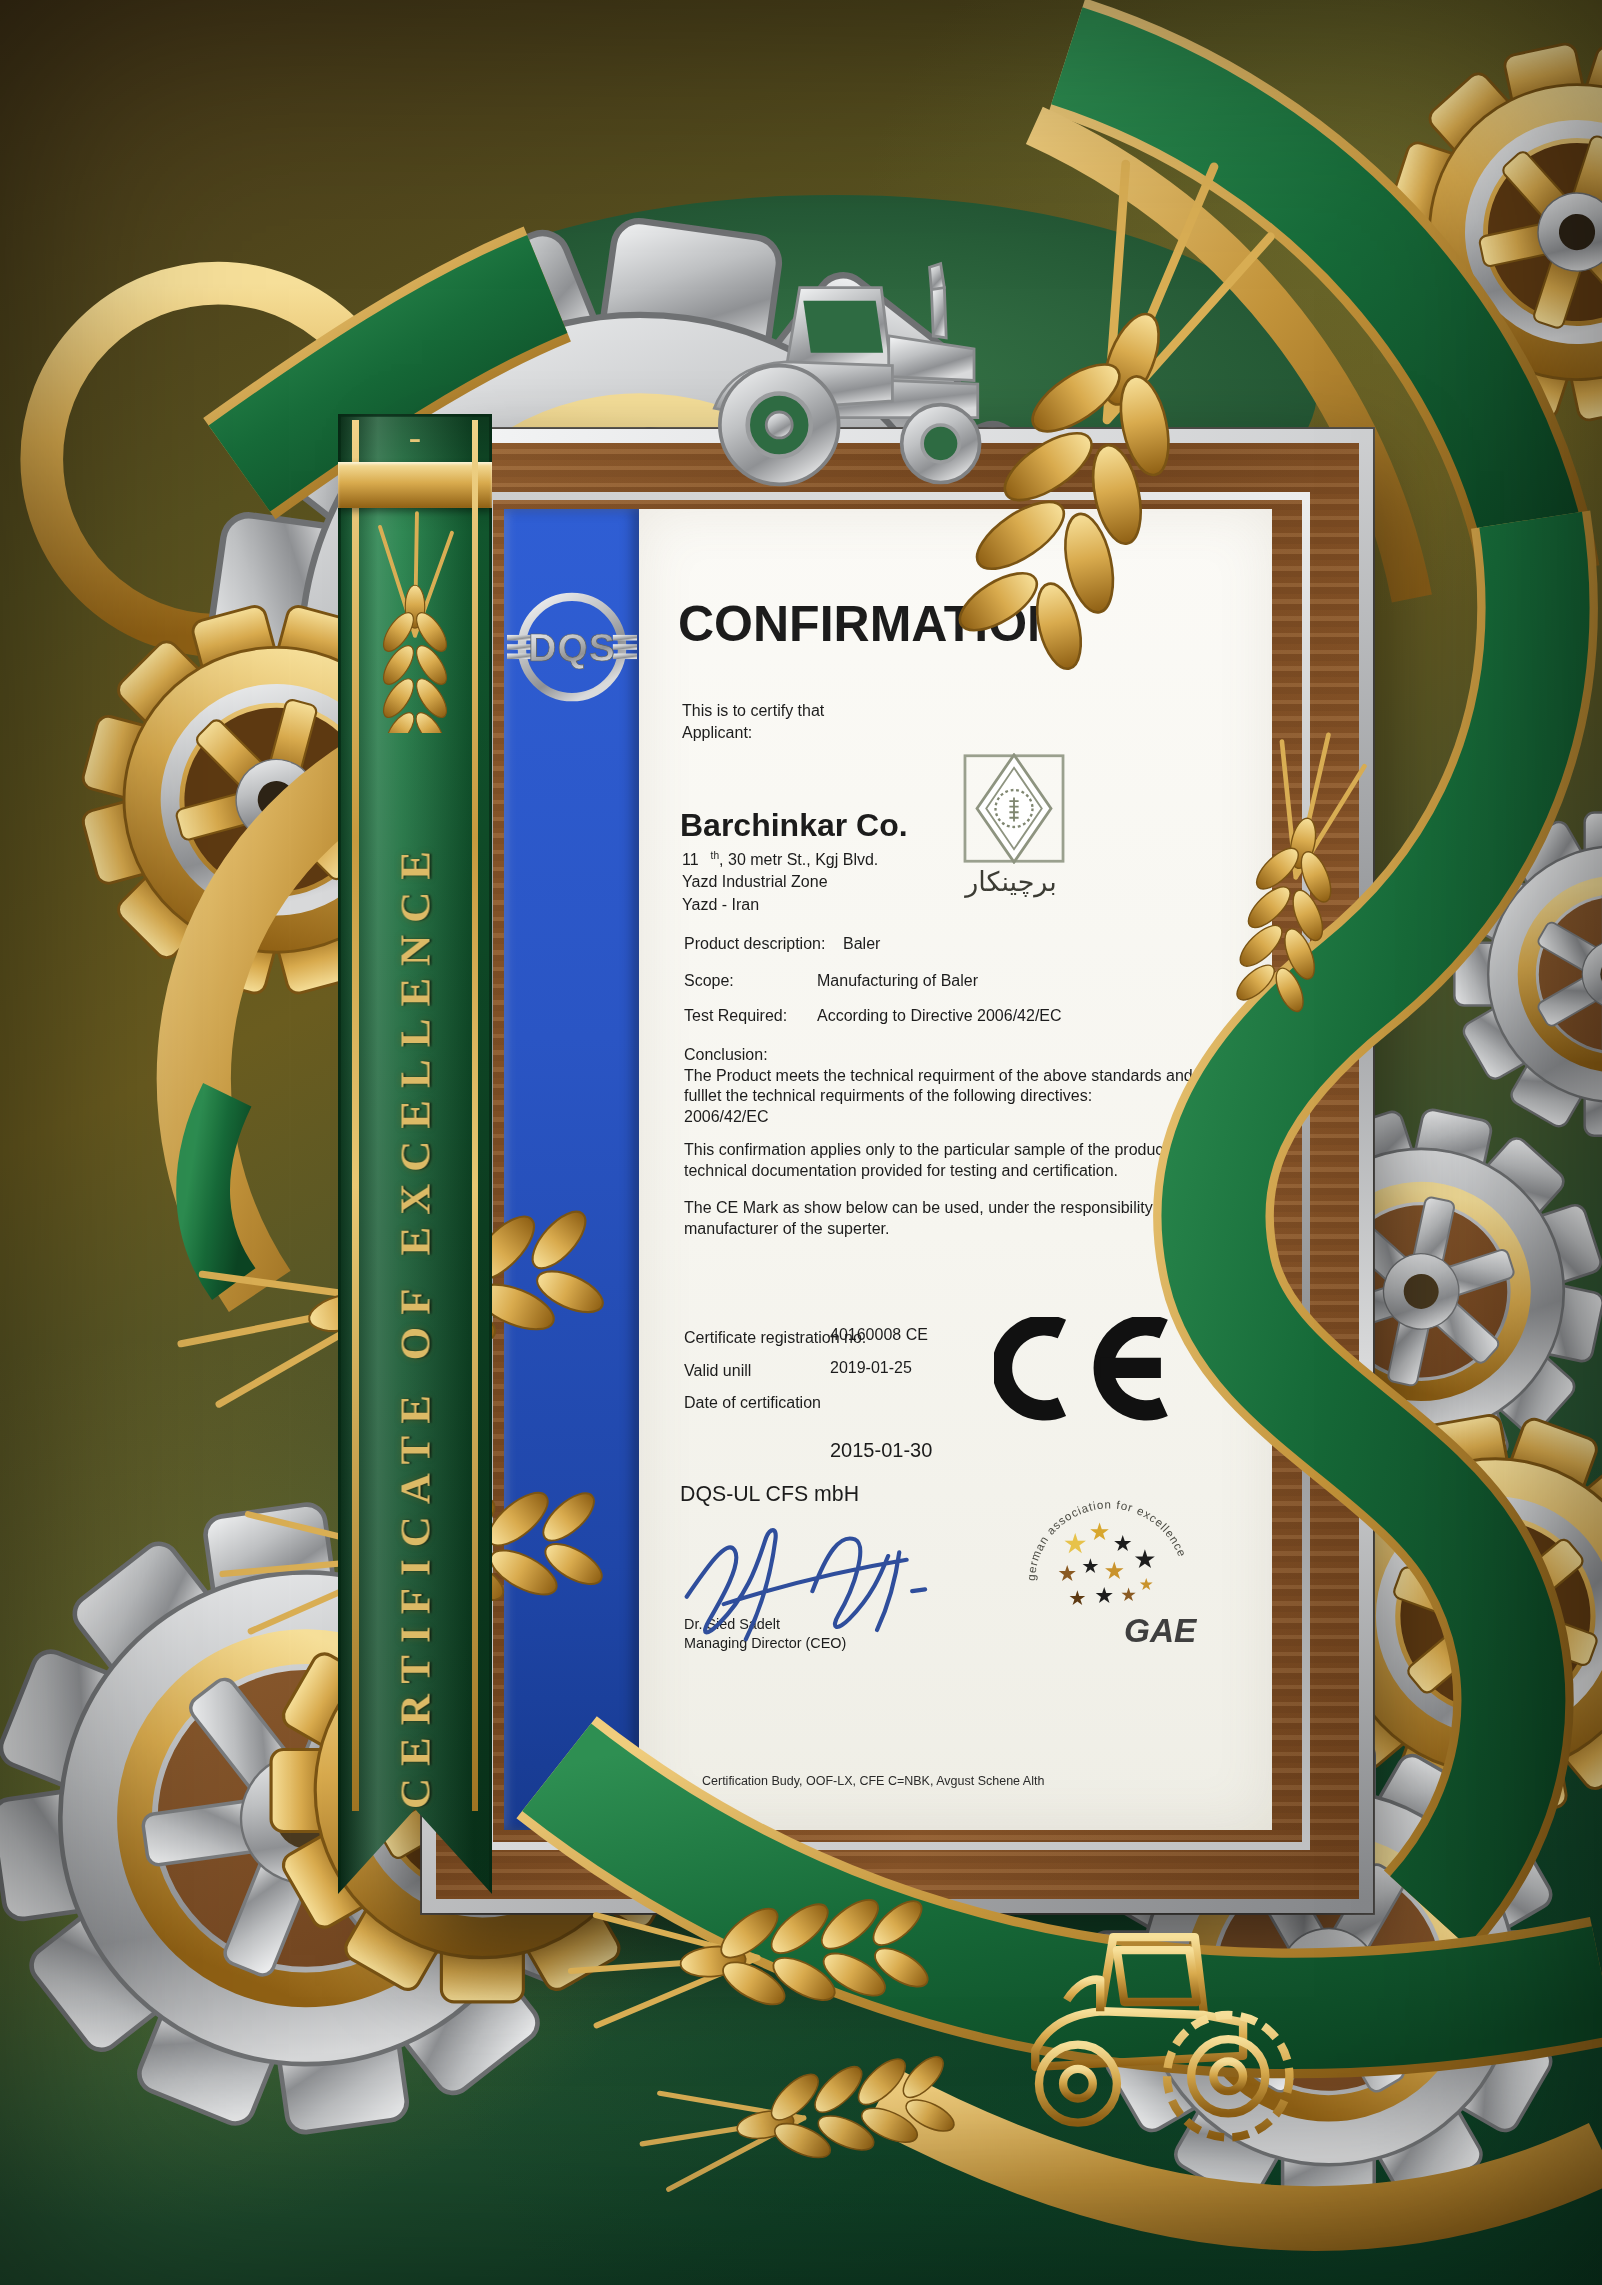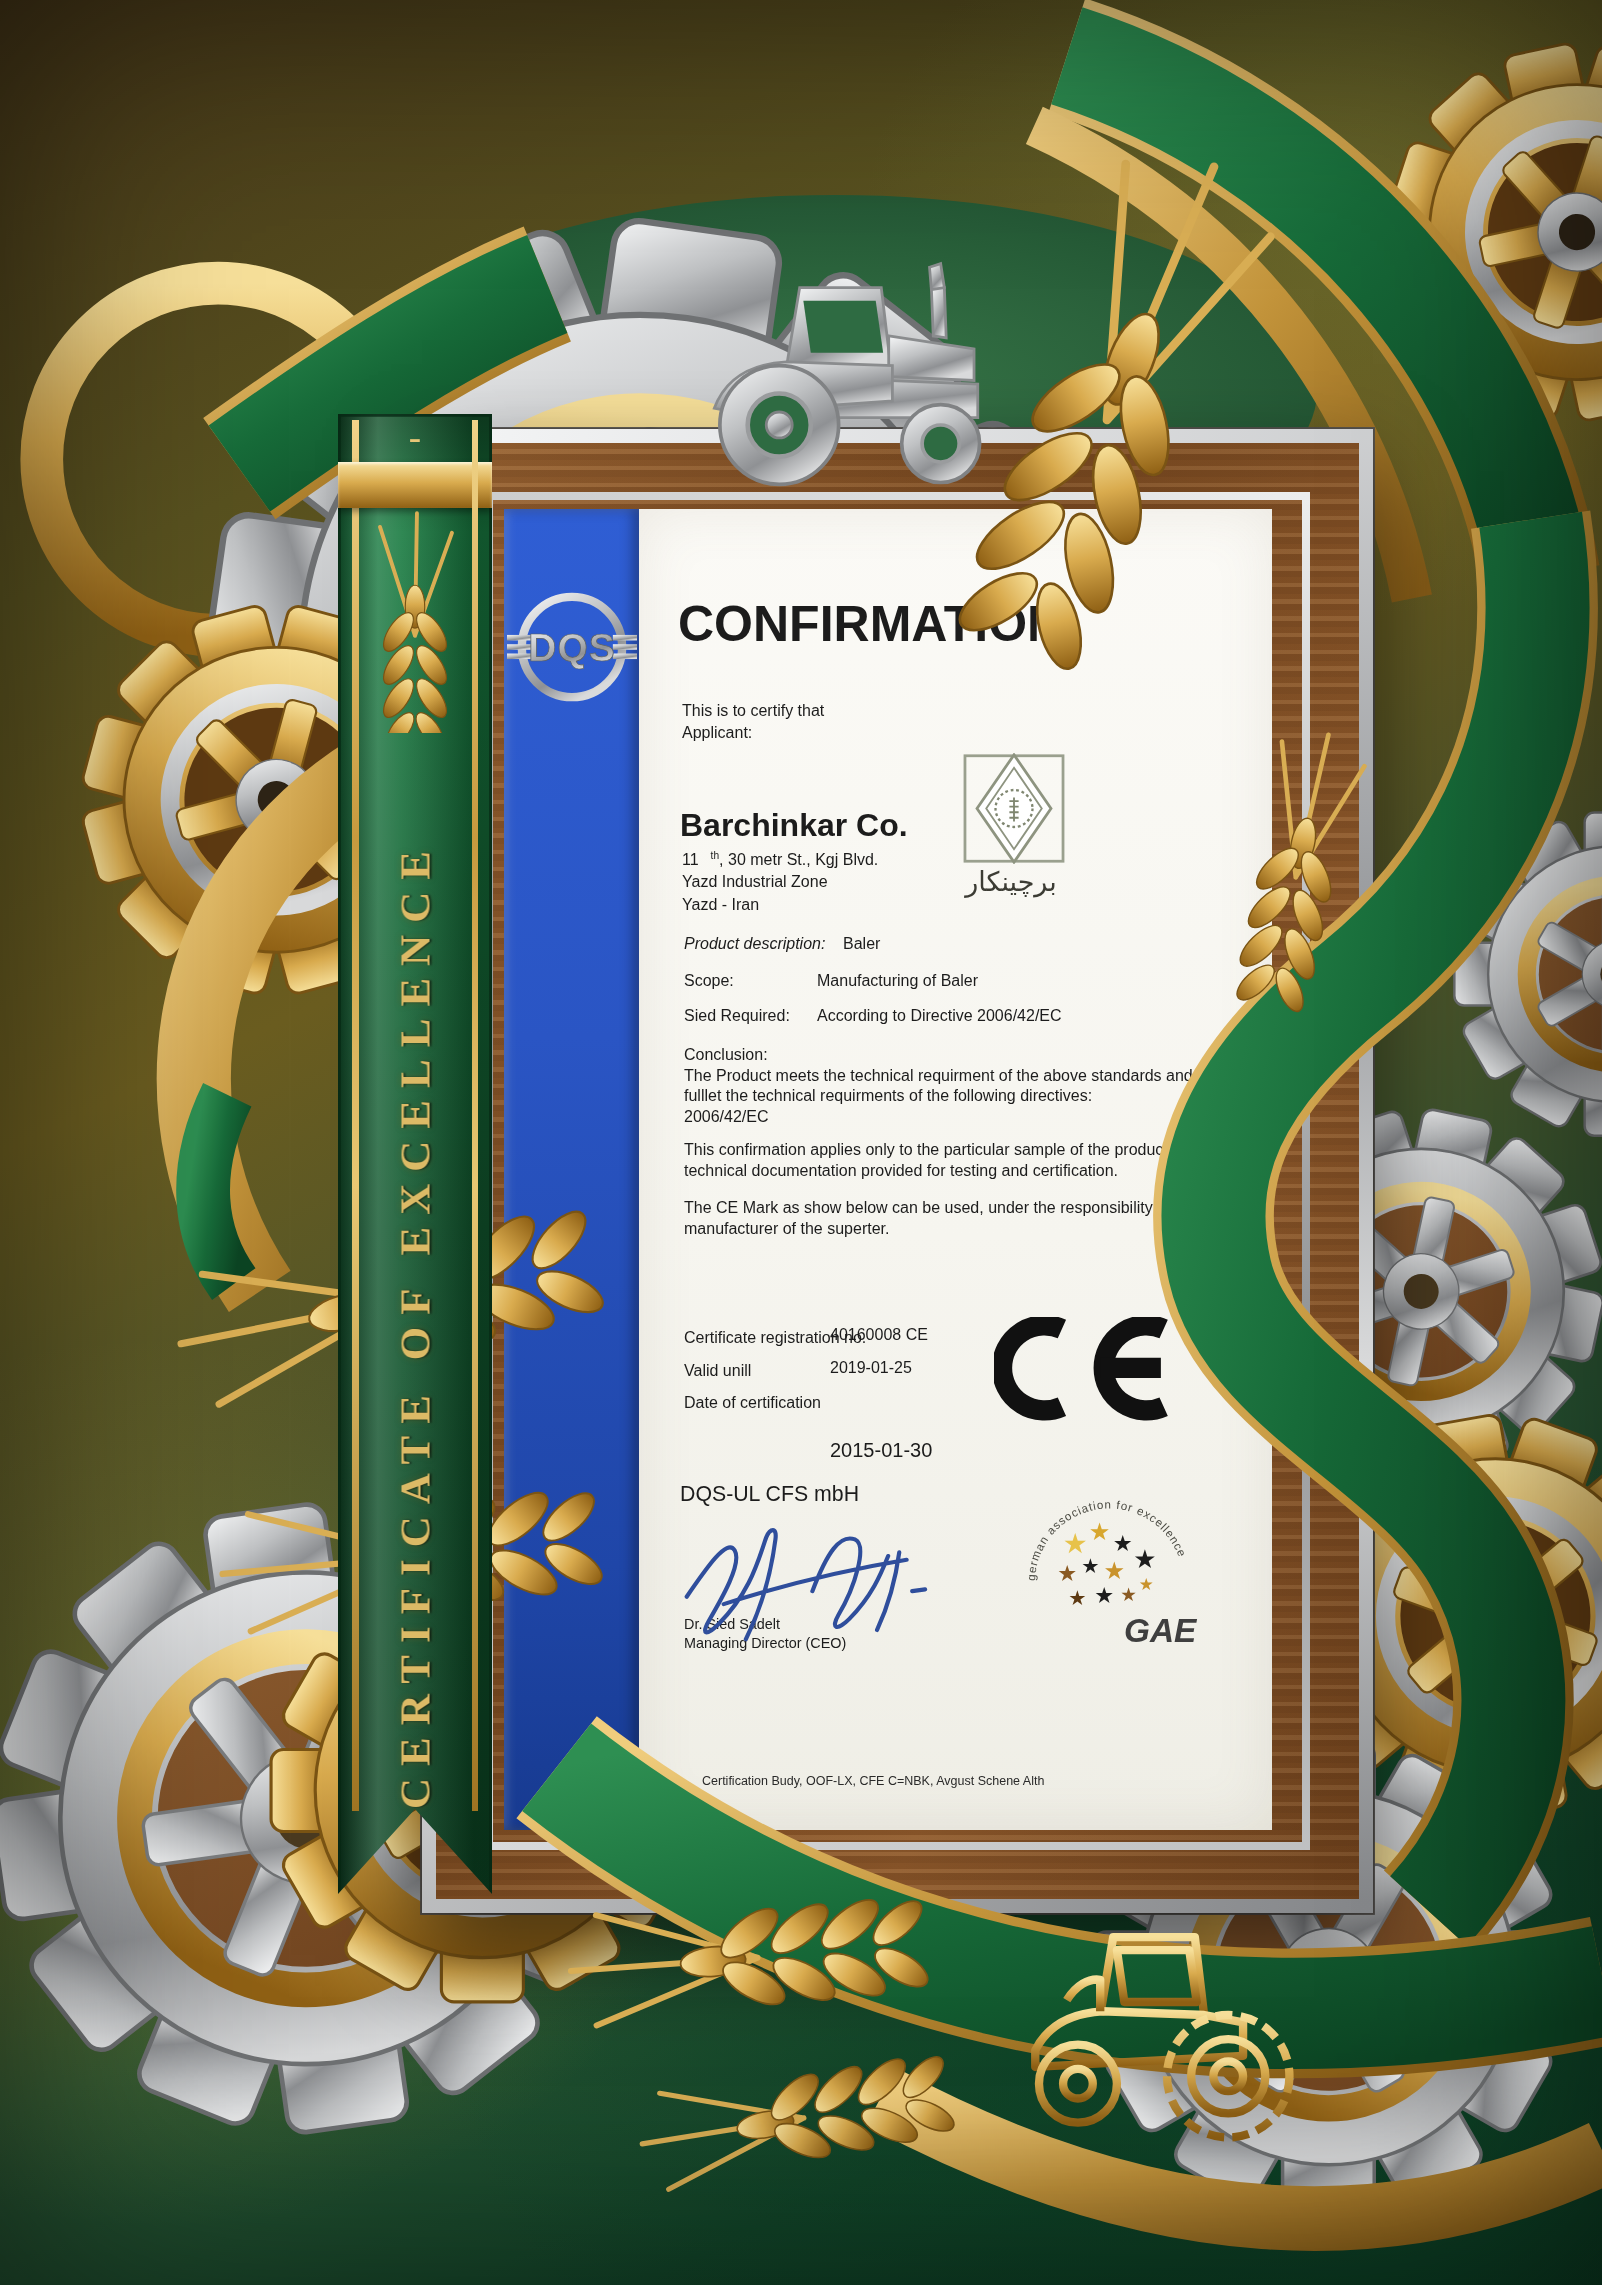--- a/index.html
+++ b/index.html
@@ -236,25 +236,25 @@
 
     <svg class="logo-square" width="104" height="111" viewBox="0 0 112 120">
       <rect x="3" y="3" width="106" height="114" fill="none" stroke="#9aa08e" stroke-width="3"></rect>
       <polygon points="56,2 96,60 56,118 16,60" fill="#fff" stroke="#8e9480" stroke-width="3"></polygon>
       <polygon points="56,16 86,60 56,104 26,60" fill="none" stroke="#8e9480" stroke-width="2"></polygon>
       <circle cx="56" cy="60" r="20" fill="none" stroke="#7f8670" stroke-width="2.5" stroke-dasharray="3 3"></circle>
       <path d="M56,48 L56,74 M51,52 L61,52 M51,58 L61,58 M51,64 L61,64 M51,70 L61,70" stroke="#7f8670" stroke-width="2" fill="none"></path>
     </svg>
     <div class="persian" dir="rtl">برچینکار</div>
 
-    <div class="t" style="left:684px;top:935px;font-size:16px;font-style:italic;">Product description:</div>
+    <div class="t" style="left:684px;top:935px;font-size:16px;">Product description:</div>
     <div class="t" style="left:843px;top:935px;font-size:16px;">Baler</div>
     <div class="t" style="left:684px;top:972px;font-size:16px;">Scope:</div>
     <div class="t" style="left:817px;top:972px;font-size:16px;">Manufacturing of Baler</div>
-    <div class="t" style="left:684px;top:1007px;font-size:16px;">Sied Required:</div>
+    <div class="t" style="left:684px;top:1007px;font-size:16px;">Test Required:</div>
     <div class="t" style="left:817px;top:1007px;font-size:16px;">According to Directive 2006/42/EC</div>
 
     <div class="t" style="left:684px;top:1046px;font-size:16px;">Conclusion:</div>
     <div class="t" style="left:684px;top:1067px;font-size:16px;">The Product meets the technical requirment of the above standards and hense</div>
     <div class="t" style="left:684px;top:1087px;font-size:16px;">fulllet the technical requirments of the following directives:</div>
     <div class="t" style="left:684px;top:1108px;font-size:16px;">2006/42/EC</div>
 
     <div class="t para" style="left:684px;top:1139px;width:594px;font-size:16px;">This confirmation applies only to the particular sample of the product and its technical documentation provided for testing and certification.</div>
     <div class="t para" style="left:684px;top:1197px;width:557px;font-size:16px;">The CE Mark as show below can be used, under the responsibility of the manufacturer of the superter.</div>
 

